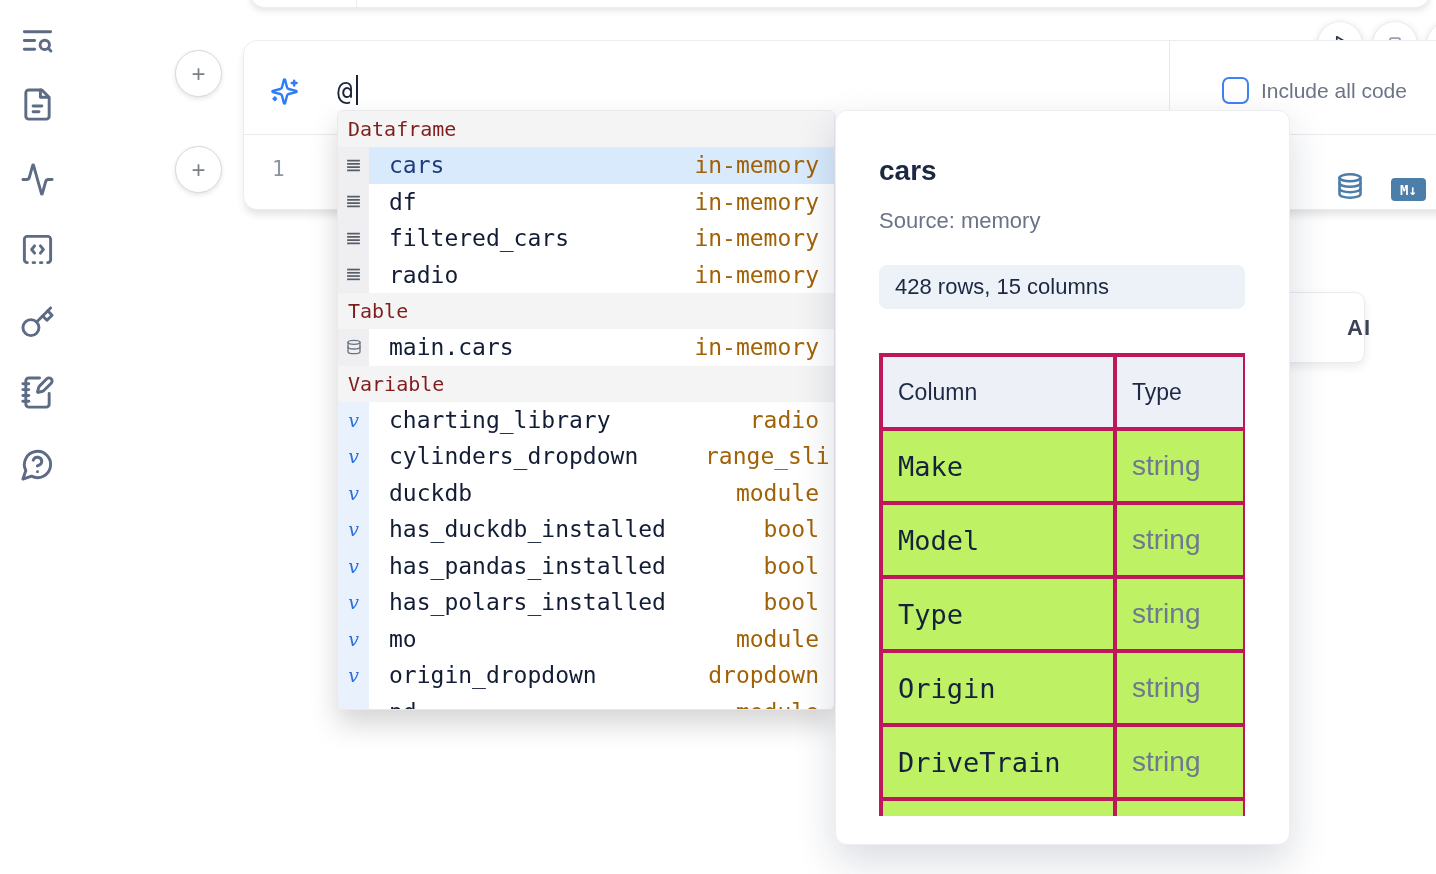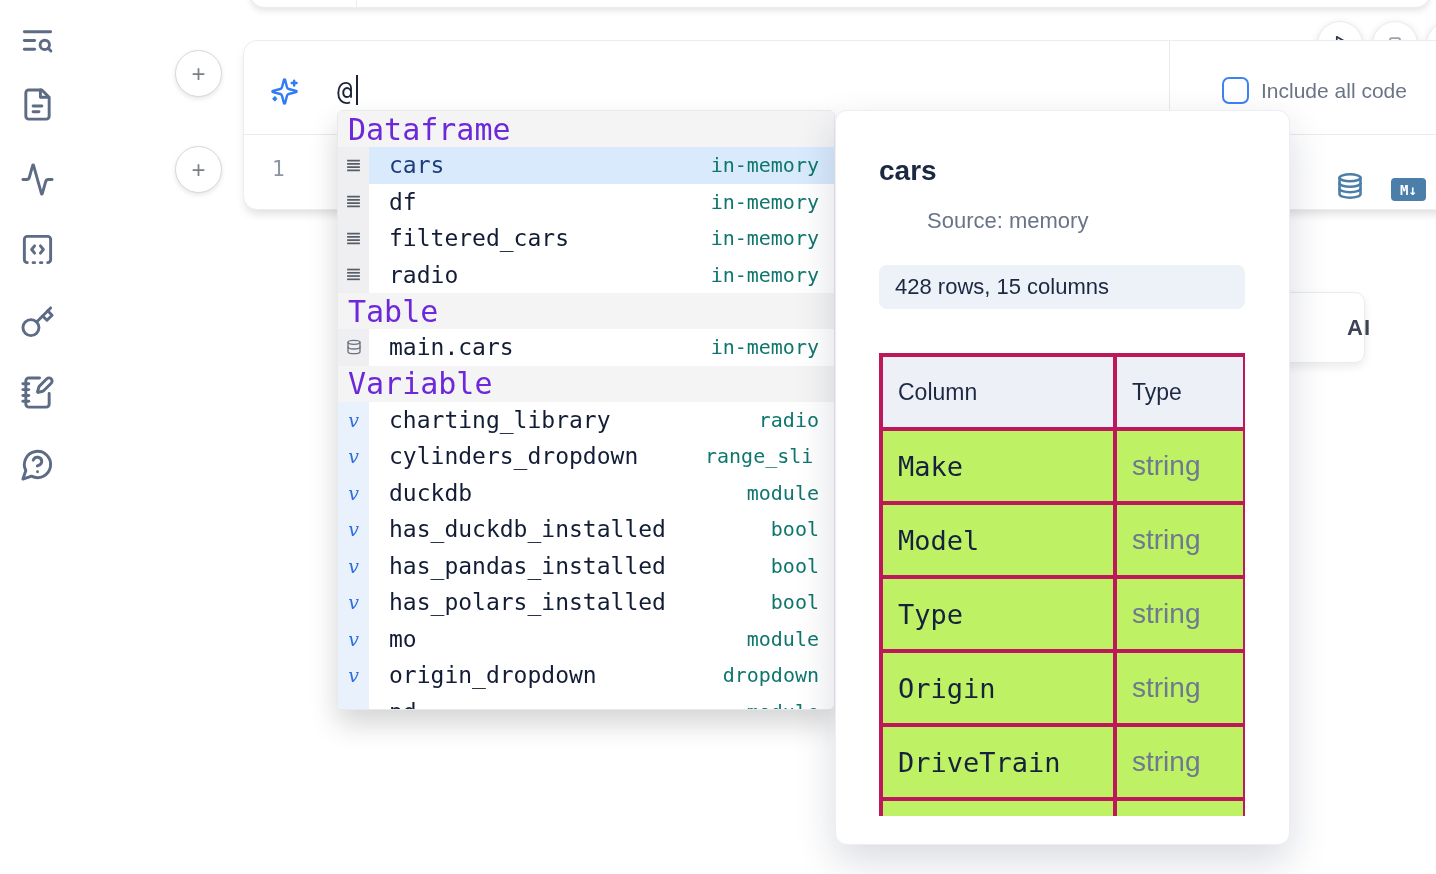--- a/index.html
+++ b/index.html
@@ -80,57 +80,57 @@
   }
 
   
   .menu {
     position:absolute; left:337px; top:110px; width:498px; height:600px;
     background:#fff; border:1px solid #e7e9ed; border-radius:6px;
     box-shadow:0 14px 28px rgba(0,0,0,.17); overflow:hidden; z-index:5;
     font-family:"DejaVu Sans Mono", monospace;
   }
   .menu-header {
-    height:36px; background:#f4f4f5; color:#6d28d9; font-size:30px;
+    height:36px; background:#f4f4f5; color:#7f1d1d; font-size:20px;
     display:flex; align-items:center; padding-left:10px;
   }
   .mrow { position:relative; height:36.5px; display:flex; align-items:center; background:#fff; cursor:pointer; }
   .mrow.sel { background:#d8eafc; }
   .gutter { width:31px; height:100%; display:flex; align-items:center; justify-content:center; flex:none; }
   .g-gray { background:#efeff1; }
   .g-blue { background:#e8f1fc; }
   .mrow.sel .g-gray { background:#efeff1; }
   .rows-icon svg { width:17px; height:17px; stroke:#565d66; stroke-width:2.4; fill:none; }
   .gdb-icon svg { width:16px; height:16px; stroke:#6b7280; stroke-width:2; fill:none;
     stroke-linecap:round; stroke-linejoin:round; }
   .v-icon { font-family:"DejaVu Serif", serif; font-style:italic; color:#2e6fdf; font-size:19px; }
   .mname { margin-left:20px; font-size:23px; color:#121d35; white-space:nowrap; }
   .mrow.sel .mname { color:#1d3c7c; }
   .mtype { position:absolute; right:15px; top:50%; transform:translateY(-50%);
-    font-size:20px; color:#0f766e; white-space:nowrap; }
+    font-size:23px; color:#a16207; white-space:nowrap; }
   .mtype.clip-left { right:auto; left:367px; }
 
   
   .ai-btn-card {
     position:absolute; left:1268px; top:292px; width:97px; height:71px; background:#fff;
     border:1px solid #e9ebef; border-radius:10px; box-shadow:0 4px 10px rgba(0,0,0,.08);
     z-index:8; display:flex; align-items:center; cursor:pointer;gap:45px;
   }
   .ai-btn-stem { width:4px; height:21px; background:#3c4354; border-radius:1px; margin-left:25px; }
   .ai-btn-label { margin-left:8px; font-size:22px; font-weight:bold; color:#3c4354; letter-spacing:1px; }
 
   
   .panel {
     position:absolute; left:835px; top:110px; width:455px; height:735px;
     background:#fff; border:1px solid #edeef2; border-radius:12px;
     box-shadow:0 16px 40px rgba(20,30,60,.16); z-index:10;
     padding:36px 44px 0 43px;
   }
   .panel h2 { margin:8px 0 0 0; font-size:28px; font-weight:bold; color:#1c2742; }
-  .panel .source { margin-top:21px; font-size:22px; color:#6a7488;margin-left:48px; }
+  .panel .source { margin-top:21px; font-size:22px; color:#6a7488; }
   .panel .shape-badge {
     margin-top:31px; height:44px; background:#edf1f8; border-radius:8px;
     display:flex; align-items:center; padding:0 16px; font-size:22px; color:#1c2742;
   }
   .tbl-wrap { margin-top:44px; height:463px; overflow:hidden; }
   table.schema { border-collapse:collapse; width:368px; table-layout:fixed; }
   table.schema th, table.schema td { border:4px solid #be185d; height:74px; padding:0 0 0 15px;
     text-align:left; vertical-align:middle; }
   table.schema th { background:#edf1f7; font-size:23px; font-weight:500; color:#1d2945; }
   table.schema td { background:#bef264; }

